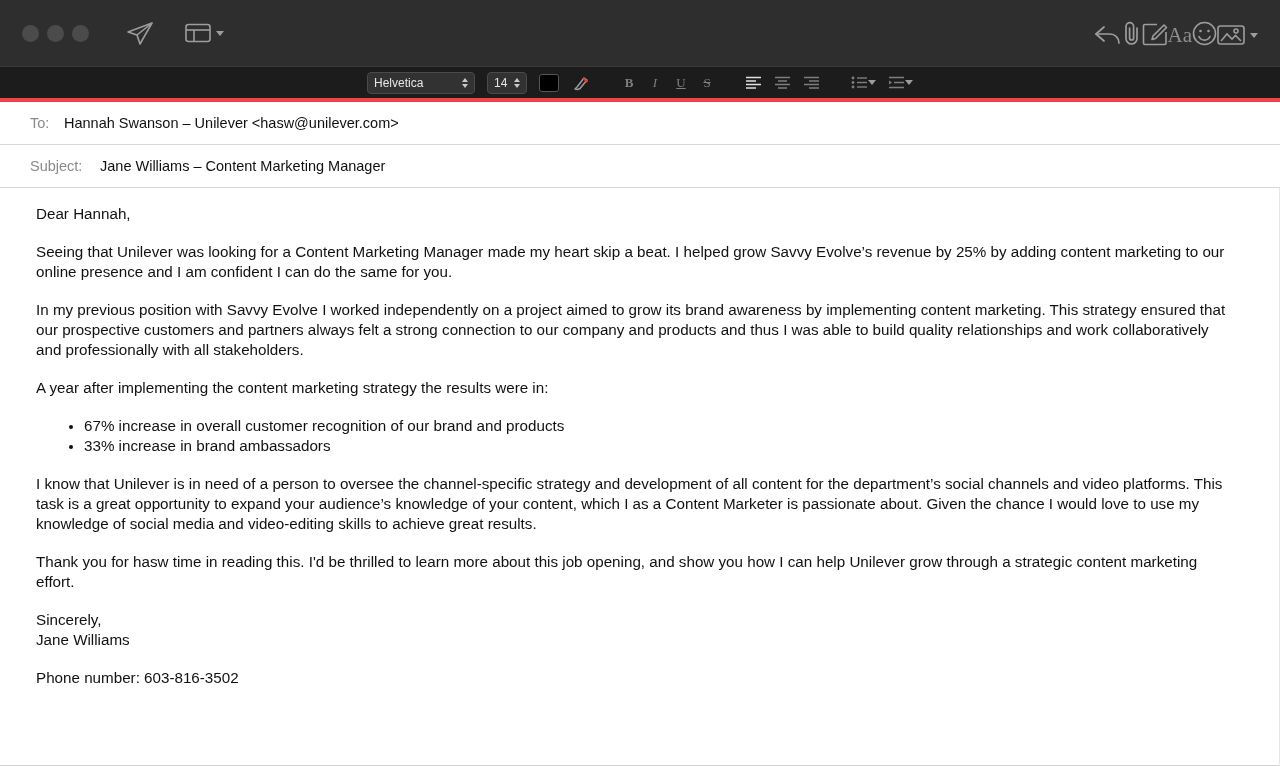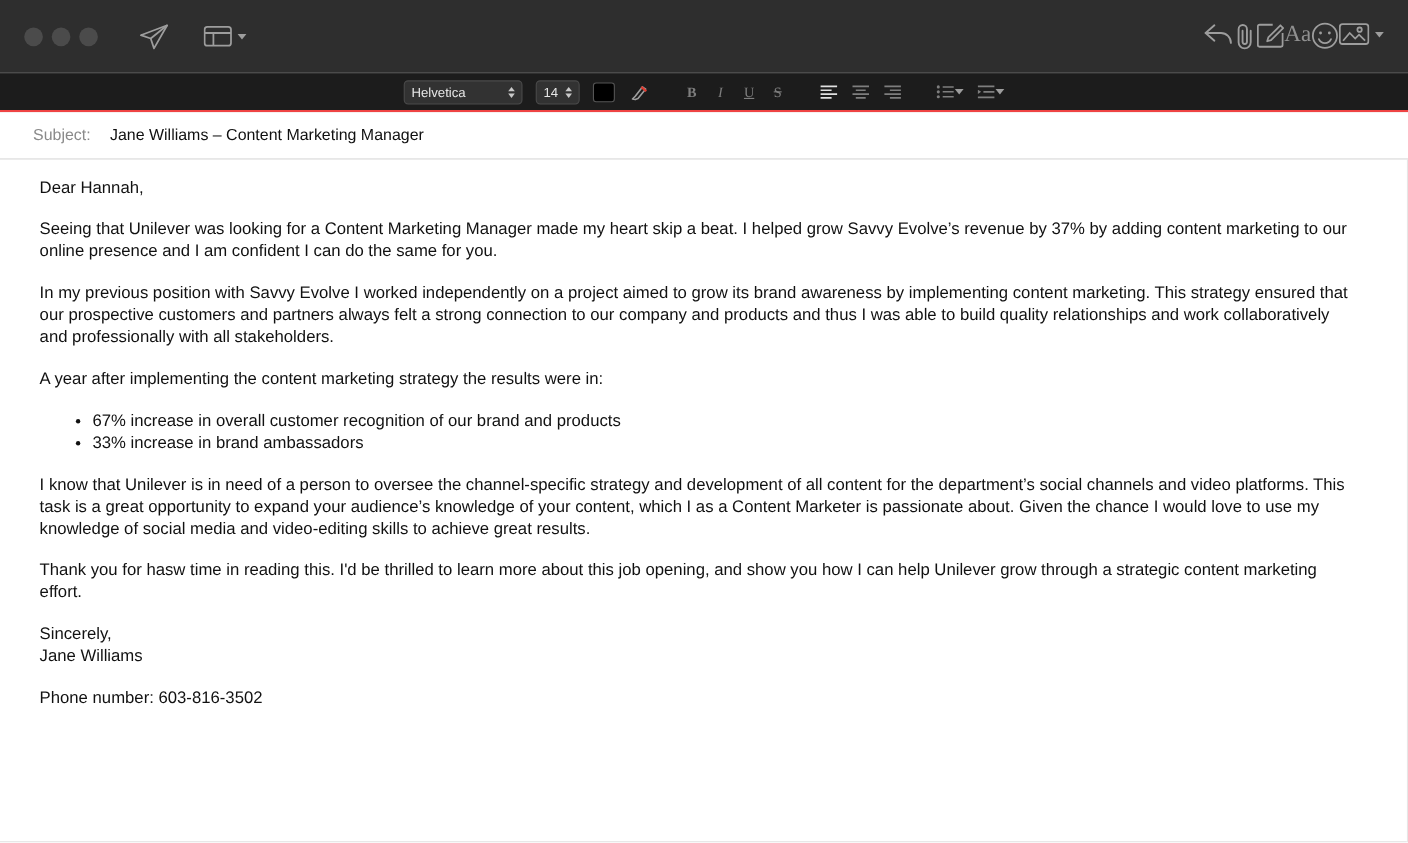--- a/index.html
+++ b/index.html
@@ -24,21 +24,21 @@
     padding: 0 22px;
     flex: none;
   }
   .traffic {
     display: flex; align-items: center; gap: 8px;
     margin-right: 36px;
   }
   .dot { width: 17px; height: 17px; border-radius: 50%; background: #4b4b4b; }
 
   .tb-left { display: flex; align-items: center; gap: 30px; }
-  .tb-right { display: flex; align-items: flex-start; margin-left: auto; }
+  .tb-right { display: flex; align-items: flex-end; margin-left: auto; }
   .tb-btn {
     color: #9d9d9d;
     display: flex; align-items: center; gap: 5px;
     line-height: 1;
   }
   .tb-btn svg { display: block; }
   .caret {
     width: 0; height: 0;
     border-left: 4px solid transparent;
     border-right: 4px solid transparent;
@@ -48,21 +48,21 @@
     font-size: 21px;
     color: #8f8f8f;
     font-family: "Liberation Serif", serif;
   }
 
   
   .formatbar {
     height: 36px;
     background: #1c1c1c;
     border-top: 1px solid #3a3a3a;
-    border-bottom: 2px solid #ef4444;
+    border-bottom: 4px solid #ef4444;
     display: flex;
     align-items: center;
     justify-content: center;
     gap: 12px;
     flex: none;
   }
   .fsel {
     background: #323232;
     border: 1px solid #4a4a4a;
     border-radius: 4px;
@@ -301,29 +301,33 @@
           <line x1="6" y1="6.5" x2="16" y2="6.5"></line>
         <line x1="1" y1="11.5" x2="16" y2="11.5"></line>
         <path d="M1 4.5 L4 6.5 L1 8.5 Z" fill="#7e7e7e" stroke="none"></path>
       </svg>
       <span class="caret"></span>
     </span>
   </div>
 
   <div class="fields">
     <div class="field-row">
+      <span class="field-label to">To:</span>
+      <span class="field-value">Hannah Swanson – Unilever &lt;hasw@unilever.com&gt;</span>
+    </div>
+    <div class="field-row">
       <span class="field-label subject">Subject:</span>
       <span class="field-value">Jane Williams – Content Marketing Manager</span>
     </div>
   </div>
 
   <div class="bodywrap">
     <div class="body">
       <p>Dear Hannah,</p>
-      <p>Seeing that Unilever was looking for a Content Marketing Manager made my heart skip a beat. I helped grow Savvy Evolve’s revenue by 37% by adding content marketing to our online presence and I am confident I can do the same for you.</p>
+      <p>Seeing that Unilever was looking for a Content Marketing Manager made my heart skip a beat. I helped grow Savvy Evolve’s revenue by 25% by adding content marketing to our online presence and I am confident I can do the same for you.</p>
       <p>In my previous position with Savvy Evolve I worked independently on a project aimed to grow its brand awareness by implementing content marketing. This strategy ensured that our prospective customers and partners always felt a strong connection to our company and products and thus I was able to build quality relationships and work collaboratively and professionally with all stakeholders.</p>
       <p>A year after implementing the content marketing strategy the results were in:</p>
       <ul>
         <li>67% increase in overall customer recognition of our brand and products</li>
         <li>33% increase in brand ambassadors</li>
       </ul>
       <p>I know that Unilever is in need of a person to oversee the channel-specific strategy and development of all content for the department’s social channels and video platforms. This task is a great opportunity to expand your audience’s knowledge of your content, which I as a Content Marketer is passionate about. Given the chance I would love to use my knowledge of social media and video-editing skills to achieve great results.</p>
       <p>Thank you for hasw time in reading this. I'd be thrilled to learn more about this job opening, and show you how I can help Unilever grow through a strategic content marketing effort.</p>
       <p class="tight">Sincerely,</p>
       <p>Jane Williams</p>

